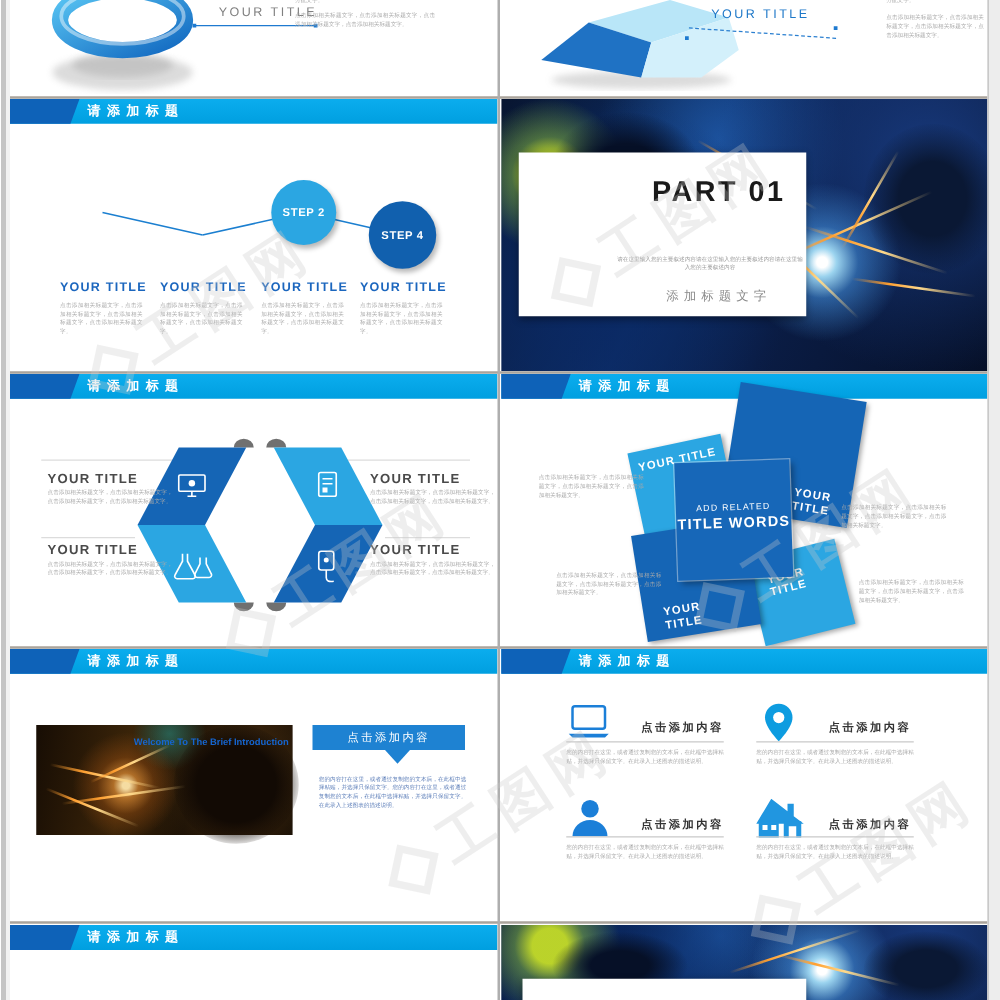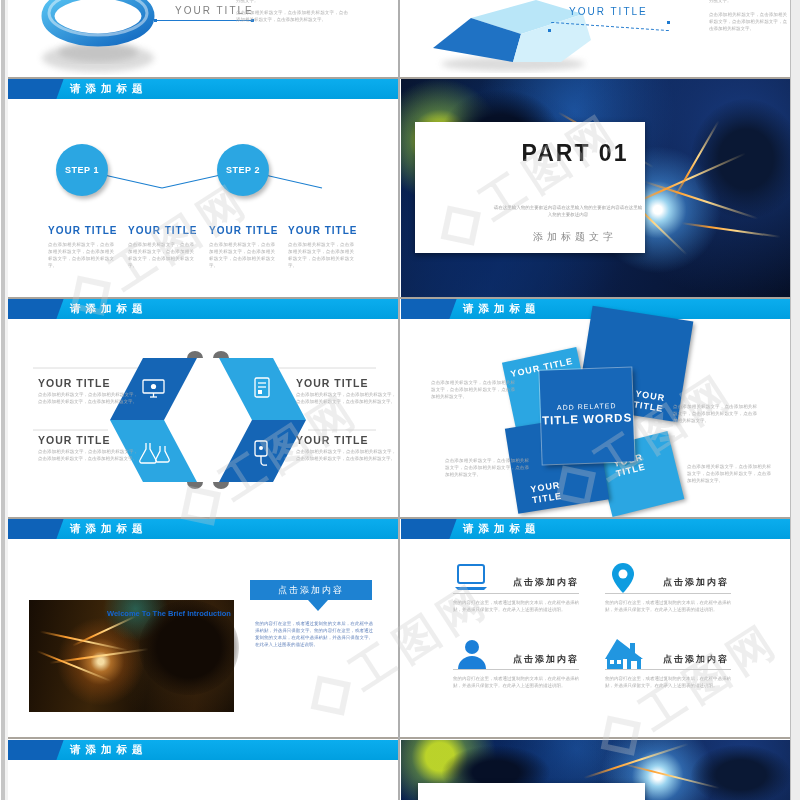--- a/index.html
+++ b/index.html
@@ -114,25 +114,25 @@
   <div class="slide" style="left:8px;top:79px;width:390px;height:218px;">
     <div class="hdr">
       <div class="hdr-tab"></div>
       <div class="hdr-title">请添加标题</div>
     </div>
     <svg class="abs" style="left:0;top:0;" width="390" height="218">
       <line x1="74" y1="91" x2="154" y2="109" stroke="#1b7fd0" stroke-width="1.2"></line>
       <line x1="154" y1="109" x2="235" y2="91" stroke="#1b7fd0" stroke-width="1.2"></line>
       <line x1="235" y1="91" x2="314" y2="109" stroke="#1b7fd0" stroke-width="1.2"></line>
     </svg>
-    <div class="step-circle light" style="left:48px;top:65px;width:52px;height:52px;">
-        <span>STEP 1</span>
-      </div>
     <div class="step-circle light" style="left:209px;top:65px;width:52px;height:52px;">
         <span>STEP 2</span>
+      </div>
+    <div class="step-circle dark" style="left:287px;top:82px;width:54px;height:54px;">
+        <span>STEP 4</span>
       </div>
     <div class="ytitle" style="left:40px;top:146px;">YOUR TITLE</div>
     <div class="ytitle" style="left:120px;top:146px;">YOUR TITLE</div>
     <div class="ytitle" style="left:201px;top:146px;">YOUR TITLE</div>
     <div class="ytitle" style="left:280px;top:146px;">YOUR TITLE</div>
     <div class="tw" style="left:40px;top:162px;width:66px;height:36px;">
         <div class="tt">点击添加相关标题文字，点击添加相关标题文字，点击添加相关标题文字，点击添加相关标题文字。</div>
       </div>
     <div class="tw" style="left:120px;top:162px;width:66px;height:36px;">
         <div class="tt">点击添加相关标题文字，点击添加相关标题文字，点击添加相关标题文字，点击添加相关标题文字。</div>
@@ -256,21 +256,21 @@
     <div class="tw" style="left:286px;top:164px;width:84px;height:40px;z-index:6;">
         <div class="tt">点击添加相关标题文字，点击添加相关标题文字，点击添加相关标题文字，点击添加相关标题文字。</div>
       </div>
   </div>
 
   <div class="slide" style="left:8px;top:519px;width:390px;height:218px;">
     <div class="hdr">
       <div class="hdr-tab"></div>
       <div class="hdr-title">请添加标题</div>
     </div>
-    <div class="photo-grind" style="left:21px;top:61px;width:205px;height:112px;margin-top:20px;">
+    <div class="photo-grind" style="left:21px;top:61px;width:205px;height:88px;">
       <div class="blob" style="left:110px;top:0px;width:100px;height:95px;background:radial-gradient(ellipse at center,#120a04 45%,transparent 75%);"></div>
       <div class="spark" style="left:10px;top:40px;width:90px;transform:rotate(12deg);"></div>
       <div class="spark" style="left:20px;top:55px;width:100px;transform:rotate(-8deg);"></div>
       <div class="spark" style="left:5px;top:65px;width:80px;transform:rotate(22deg);"></div>
       <div class="spark" style="left:40px;top:30px;width:70px;transform:rotate(-25deg);"></div>
       <div class="abs" style="left:78px;top:9px;width:124px;color:#1565d0;font-size:7.5px;font-weight:bold;">Welcome To The Brief Introduction</div>
     </div>
     <div class="banner" style="left:242px;top:61px;width:122px;height:20px;">
         <span>点击添加内容</span>
       </div>

